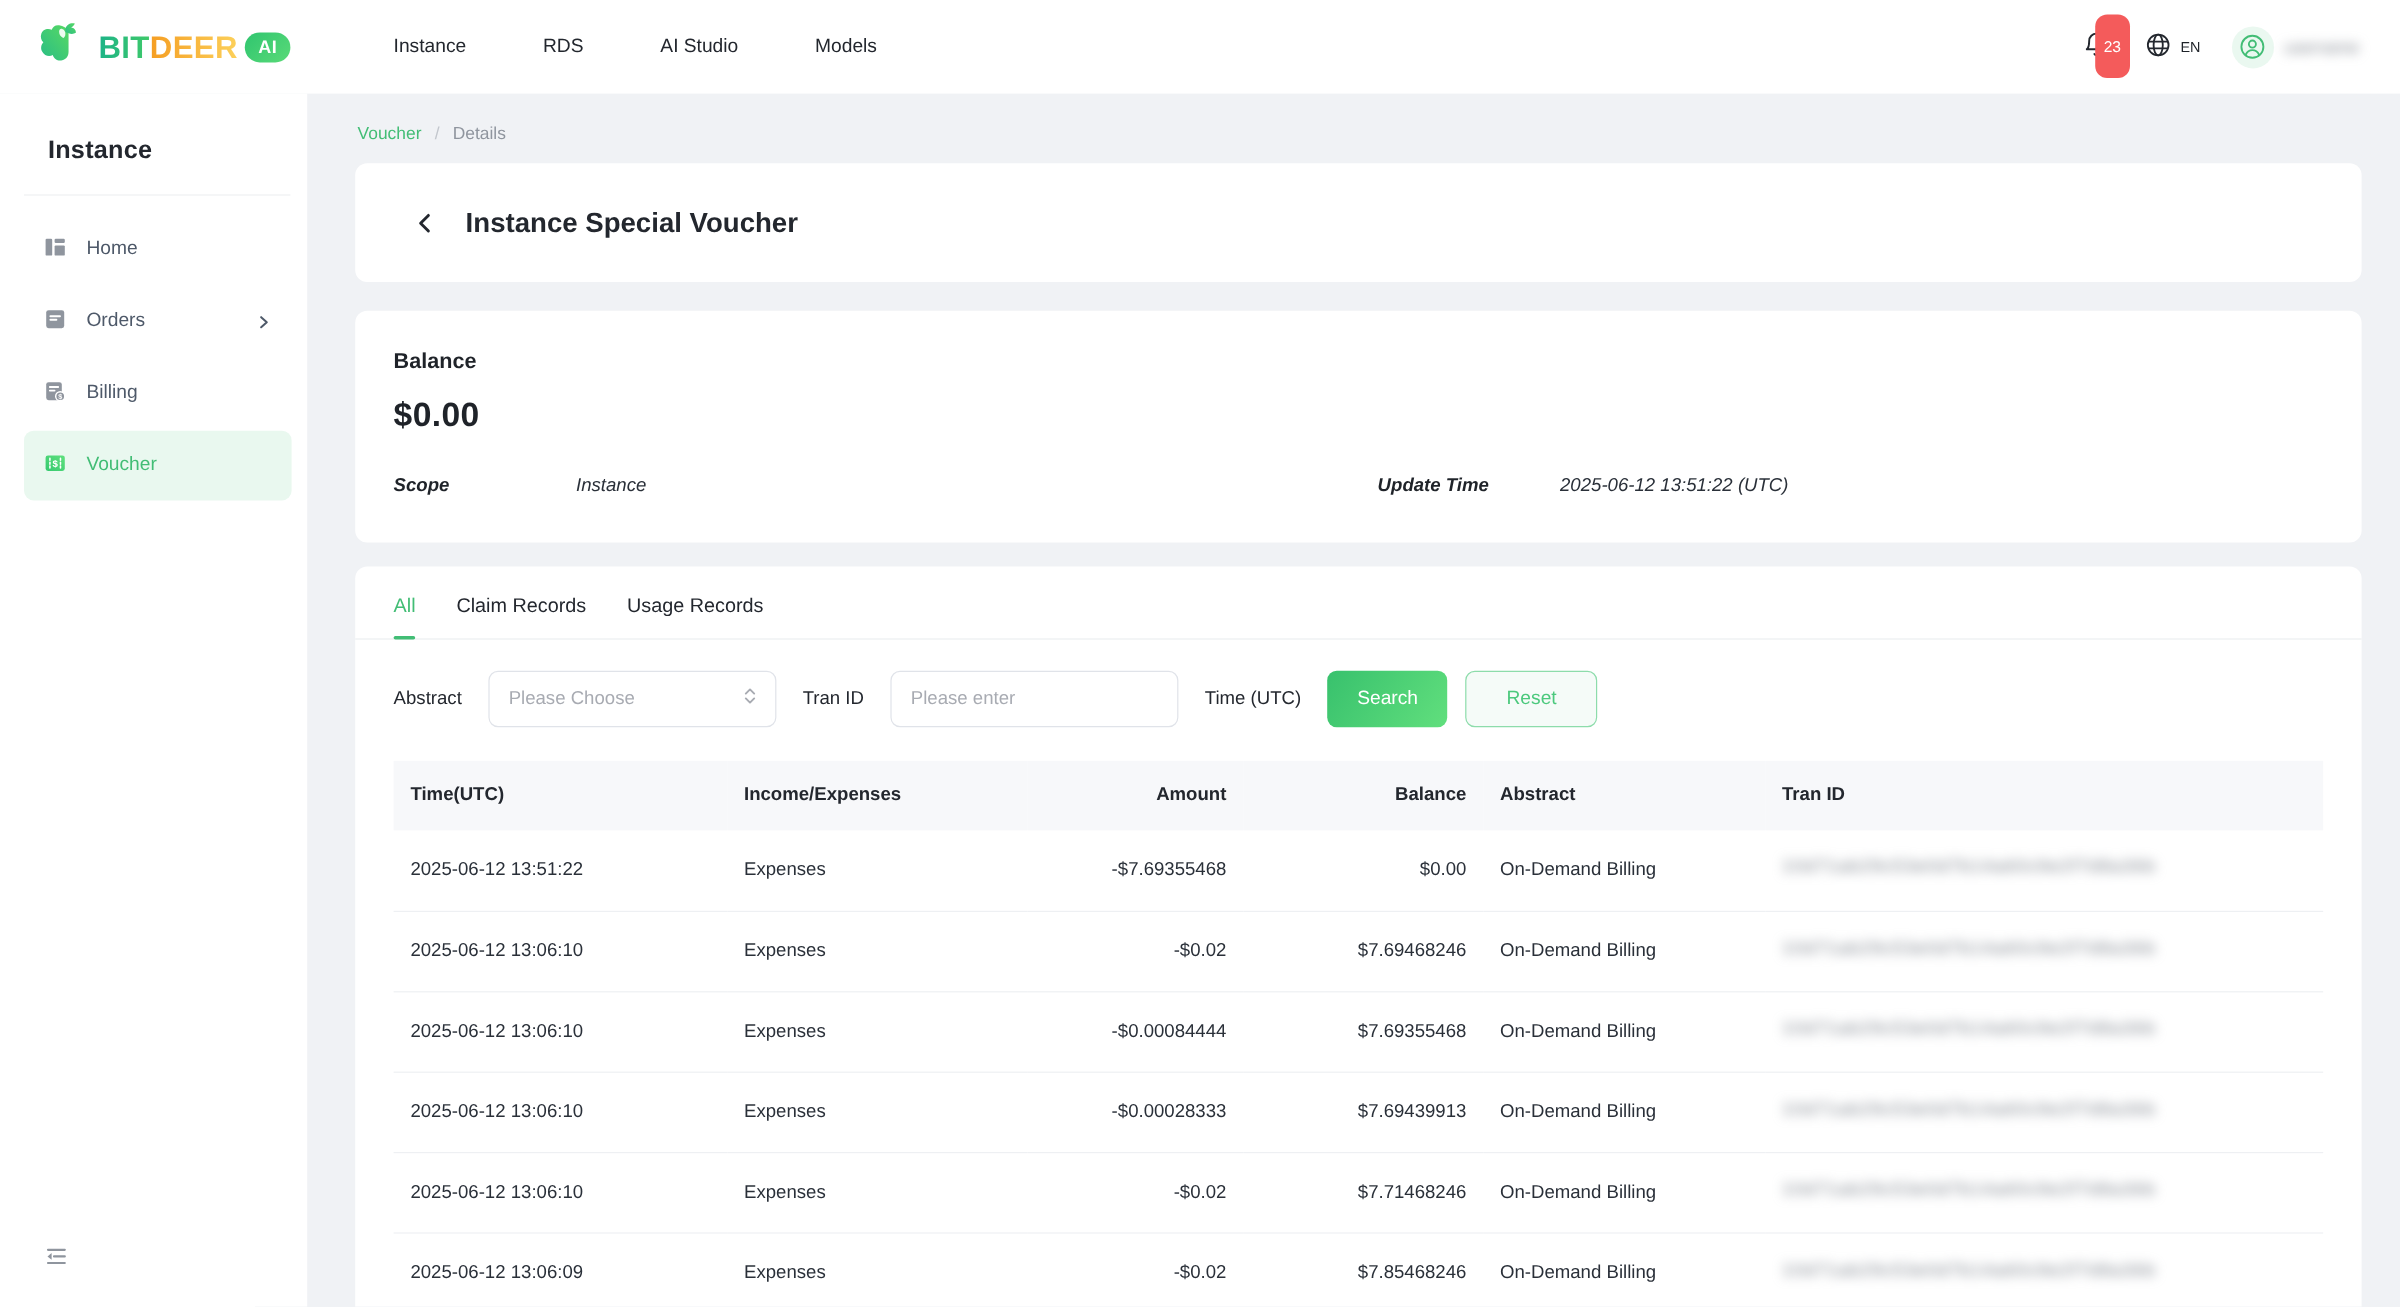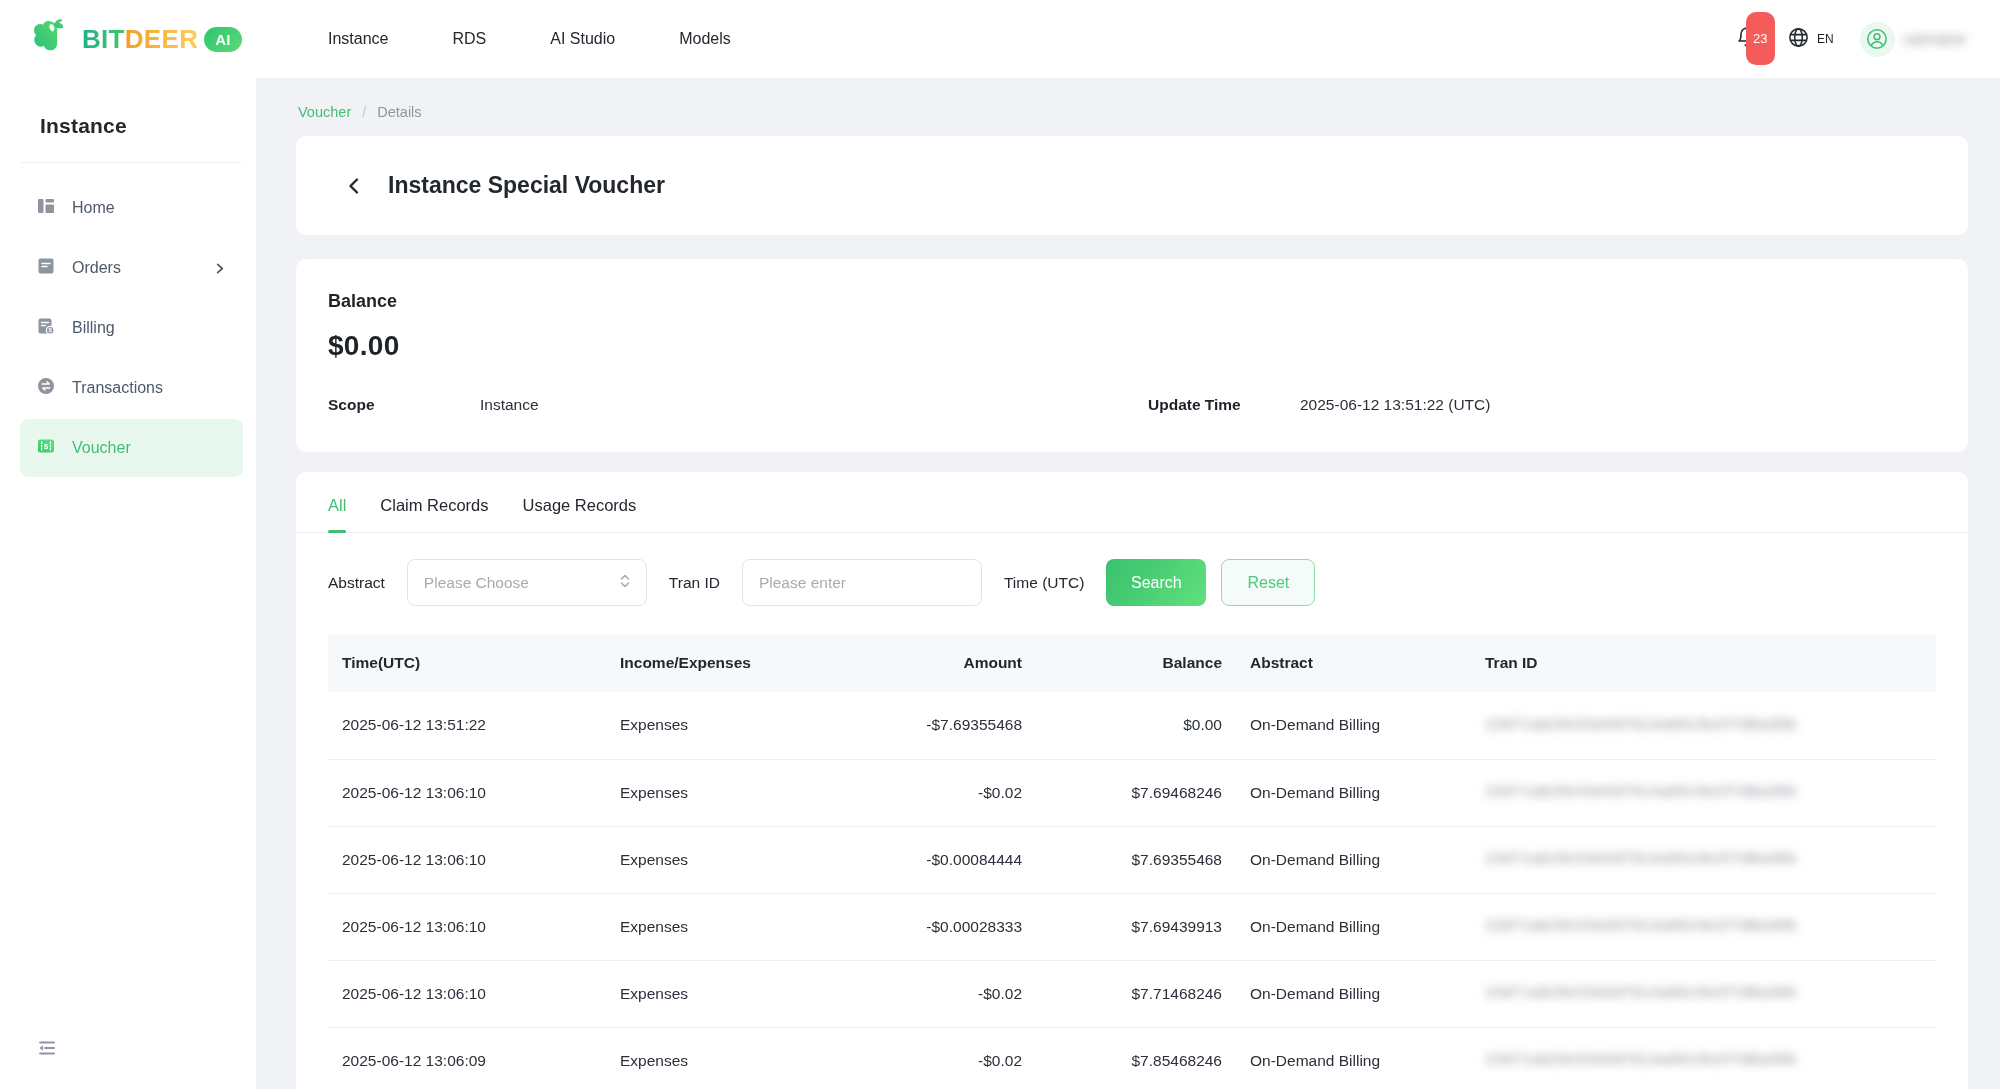--- a/index.html
+++ b/index.html
@@ -49,42 +49,42 @@
 
   
   .card { background:#fff; border-radius:10px; }
   .card-title { height:99px; display:flex; align-items:center; gap:24px; padding:0 48px; margin-bottom:24px; }
   .back-btn { display:flex; align-items:center; cursor:pointer; }
   .page-title { font-size:23px; font-weight:600; color:#23272e; }
 
   .card-balance { padding:32px 32px 38px; margin-bottom:20px; }
   .balance-label { font-size:18px; font-weight:600; }
   .balance-amount { font-size:28px; font-weight:700; margin-top:18px; letter-spacing:.3px; }
-  .scope-row { display:flex; margin-top:34px; font-size:15.5px; }
+  .scope-row { display:flex; margin-top:34px; font-size:15.5px;font-style:italic; }
   .pair { display:flex; align-items:center; }
   .pair .plabel { font-weight:700; width:152px; flex:none; }
   .pair .pvalue { color:#2a3039; }
   .pair-scope { width:820px; flex:none; }
 
   
   .card-records { padding:0 32px 6px; }
   .tabs { display:flex; gap:34px; padding:24px 32px 0; margin:0 -32px; border-bottom:1px solid #eceef1; font-size:16.5px; color:#23272e; }
   .tab { padding-bottom:17px; position:relative; cursor:pointer; }
   .tab.active { color:#42bd75; }
   .tab.active::after { content:""; position:absolute; left:0; bottom:-1px; width:100%; height:3px; background:#42bd75; border-radius:2px; }
 
   .filters { display:flex; align-items:center; margin-top:26px; font-size:15.5px; color:#23272e; }
   .flabel { flex:none; }
   .select { width:240px; height:47px; border:1px solid #e0e3e9; border-radius:8px; background:#fff; display:flex; align-items:center; justify-content:space-between; padding:0 14px 0 16px; color:#a8abb2; margin-left:22px; cursor:pointer; }
   .finput { width:240px; height:47px; border:1px solid #e0e3e9; border-radius:8px; background:#fff; padding:0 16px; font-size:15.5px; font-family:"Liberation Sans",sans-serif; color:#b91c1c; margin-left:22px; outline:none; }
   .finput::placeholder { color:#a8abb2; }
   .gap-label { margin-left:22px; }
   .btn { height:47px; border-radius:8px; font-size:16px; font-family:"Liberation Sans",sans-serif; cursor:pointer; }
   .btn-search { width:100px; border:none; background:linear-gradient(125deg,#38c16d,#61df7d); color:#fff; margin-left:22px; }
-  .btn-reset { width:94px; background:#f5fbf8; color:#4cc97d; border:1px solid #8ddcab; margin-left:15px; }
+  .btn-reset { width:110px; background:#f5fbf8; color:#4cc97d; border:1px solid #8ddcab; margin-left:15px; }
 
   
   table.records { width:100%; border-collapse:collapse; margin-top:28px; font-size:15.5px; table-layout:fixed; }
   thead tr { background:#f7f8fa; height:58px; }
   th { font-weight:600; text-align:left; padding:0 14px; color:#23272e; white-space:nowrap; }
   tbody tr { height:67px; border-bottom:1px solid #eef0f3; }
   td { padding:0 14px; color:#2a3039; white-space:nowrap; }
   .num { text-align:right; }
   .tran-redacted { font-size:15px; letter-spacing:1px; }
 </style>
@@ -190,29 +190,20 @@
         <svg width="20" height="20" viewBox="0 0 20 20">
           <rect x="2.5" y="2.5" width="13" height="15" rx="2" fill="#8f959e"></rect>
           <path d="M5.5 6.5h7M5.5 9.5h4" stroke="#fff" stroke-width="1.5" stroke-linecap="round"></path>
           <circle cx="14.2" cy="14.2" r="3.8" fill="#8f959e" stroke="#fff" stroke-width="1.2"></circle>
           <text x="14.2" y="16.4" font-size="6" fill="#fff" text-anchor="middle" font-family="Liberation Sans, sans-serif" font-weight="bold">$</text>
         </svg>
       </span>
       <span>Billing</span>
     </div>
 
-    <div class="side-item">
-      <span>
-        <svg width="20" height="20" viewBox="0 0 20 20">
-          <circle cx="10" cy="10" r="8" fill="#8f959e"></circle>
-          <path d="M6.2 8h7l-2.2-2.2M13.8 12h-7l2.2 2.2" stroke="#fff" stroke-width="1.4" fill="none" stroke-linecap="round" stroke-linejoin="round"></path>
-        </svg>
-      </span>
-      <span>Transactions</span>
-    </div>
 
     <div class="side-item active">
       <span>
         <svg width="20" height="20" viewBox="0 0 20 20">
           <defs>
             <linearGradient id="lgVoucher" x1="0" y1="1" x2="1" y2="0">
               <stop offset="0" stop-color="#35c96f"></stop>
                 <stop offset="1" stop-color="#5fe07d"></stop>
             </linearGradient>
           </defs>

